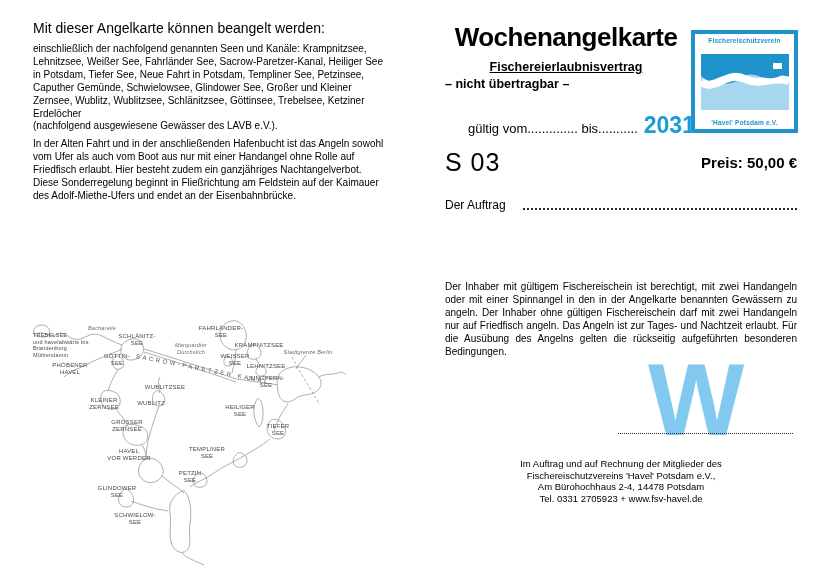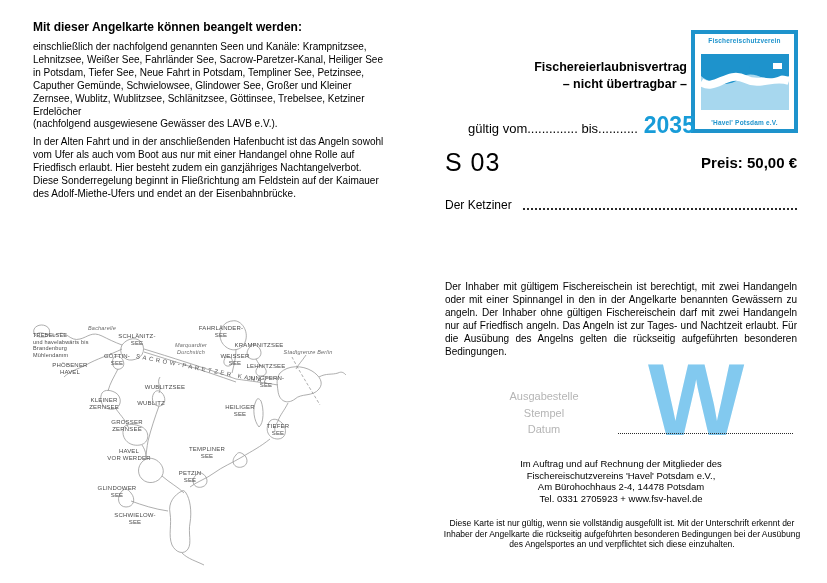--- a/index.html
+++ b/index.html
@@ -1,36 +1,36 @@
 <!DOCTYPE html>
 <html><head>
 <meta charset="utf-8">
 <style>
   html,body{margin:0;padding:0;background:#e8e8e8;}
   .page{position:relative;width:827px;height:583px;background:#fff;overflow:hidden;
         font-family:"Liberation Sans",sans-serif;color:#000;}
   
   .left{position:absolute;left:33px;top:20px;width:356px;}
-  .left h1{font-size:12px;font-weight:bold;margin:0 0 7px 0;}
+  .left h1{font-size:14px;font-weight:normal;margin:0 0 7px 0;}
   .left p{font-size:10px;line-height:12.9px;margin:0 0 5px 0;}
   
   .map{position:absolute;left:30px;top:313px;width:400px;height:268px;}
   .map svg{position:absolute;left:0;top:0;}
   .ml{position:absolute;transform:translateX(-50%);text-align:center;font-size:6px;
       line-height:7px;color:#4a4a4a;white-space:pre-line;letter-spacing:.2px;}
   .ml.it{font-style:italic;color:#6a6a6a;font-size:5.5px;}
   .ml.la{transform:none;text-align:left;font-size:5.5px;line-height:6.5px;}
   .ml.rot{transform:rotate(11deg);transform-origin:left center;letter-spacing:2.6px;
           width:150px;text-align:left;white-space:nowrap;color:#555;}
   
   .rtitle{position:absolute;left:445px;top:22px;width:242px;text-align:center;
           font-size:26px;font-weight:bold;letter-spacing:-0.5px;}
-  .rsub1{position:absolute;left:445px;top:60px;width:242px;text-align:right;
-         font-size:12.5px;font-weight:bold;}
-  .rsub2{position:absolute;left:445px;top:77px;width:242px;text-align:right;
+  .rsub1{position:absolute;left:445px;top:60px;width:242px;text-align:center;
+         font-size:12.5px;font-weight:bold;text-decoration:underline;}
+  .rsub2{position:absolute;left:445px;top:77px;width:242px;text-align:left;
          font-size:12.5px;font-weight:bold;}
   .logo{position:absolute;left:691px;top:30px;width:107px;height:103px;border:4px solid #1e93cc;
         box-sizing:border-box;background:#fff;display:flex;flex-direction:column;
         justify-content:space-between;align-items:center;padding:3px 4px;}
   .logo-line{font-size:6.5px;font-weight:bold;color:#1e93cc;letter-spacing:.2px;text-align:center;}
   .validity{position:absolute;left:468px;top:112px;font-size:13px;}
   .validity .year{font-size:23px;font-weight:bold;color:#189cd8;margin-left:6px;}
   .code{position:absolute;left:445px;top:148px;font-size:25px;letter-spacing:1px;}
   .price{position:absolute;left:600px;top:154px;width:197px;text-align:right;
          font-size:15px;font-weight:bold;}
@@ -159,58 +159,55 @@
 SEE</span>
     <span class="ml" style="left:160px;top:157px;">PETZIN
 SEE</span>
     <span class="ml" style="left:87px;top:172px;">GLINDOWER
 SEE</span>
     <span class="ml" style="left:105px;top:199px;">SCHWIELOW-
 SEE</span>
     <span class="ml rot" style="left:106px;top:40px;">SACROW-PARETZER KANAL</span>
   </div>
 
+  <div class="rtitle">Wochenangelkarte</div>
   <div class="rsub1">Fischereierlaubnisvertrag</div>
   <div class="rsub2">– nicht übertragbar –</div>
 
   <div class="logo">
     <div class="logo-line">Fischereischutzverein</div>
     <svg width="88" height="56" viewBox="0 0 88 56">
       <rect x="0" y="0" width="88" height="56" fill="#a7d7ee"></rect>
       <path d="M0,0 H88 V22 C70,36 54,12 40,24 C28,33 12,32 0,22 Z" fill="#1e93cc"></path>
       <path d="M0,28 C14,38 26,16 44,25 C60,33 72,21 88,27" stroke="#ffffff" stroke-width="8" fill="none"></path>
       <path d="M48,6 C60,-1 80,2 86,11 C88,16 83,22 73,24 C61,26 48,18 48,12 Z" fill="#1e93cc"></path>
       <rect x="72" y="9" width="9" height="6" fill="#ffffff"></rect>
     </svg>
     <div class="logo-line">'Havel' Potsdam e.V.</div>
   </div>
 
   <div class="validity">
-    <span>gültig vom.............. bis...........</span><span class="year">2035</span>
+    <span>gültig vom.............. bis...........</span><span class="year">2031</span>
   </div>
 
   <div class="code">S 03</div>
   <div class="price">Preis: 50,00 €</div>
 
   <div class="form">
     <div class="frow">
-      <span class="flabel">Der Ketziner</span>
+      <span class="flabel">Der Auftrag</span>
       <span class="fdots"></span>
     </div>
   </div>
 
   <div class="terms">Der Inhaber mit gültigem Fischereischein ist berechtigt, mit zwei Handangeln oder mit einer Spinnangel in den in der Angelkarte benannten Gewässern zu angeln. Der Inhaber ohne gültigen Fischereischein darf mit zwei Handangeln nur auf Friedfisch angeln. Das Angeln ist zur Tages- und Nachtzeit erlaubt. Für die Ausübung des Angelns gelten die rückseitig aufgeführten besonderen Bedingungen.</div>
 
-  <div class="stamp">Ausgabestelle
-Stempel
-Datum</div>
 
   <div class="wm">W</div>
   <div class="sigline"></div>
 
   <div class="footer">Im Auftrag und auf Rechnung der Mitglieder des
 Fischereischutzvereins 'Havel' Potsdam e.V.,
 Am Bürohochhaus 2-4, 14478 Potsdam
 Tel. 0331 2705923 + www.fsv-havel.de</div>
 
-  <div class="fineprint">Diese Karte ist nur gültig, wenn sie vollständig ausgefüllt ist. Mit der Unterschrift erkennt der Inhaber der Angelkarte die rückseitig aufgeführten besonderen Bedingungen bei der Ausübung des Angelsportes an und verpflichtet sich diese einzuhalten.</div>
 
 </div>
 
 </body></html>

